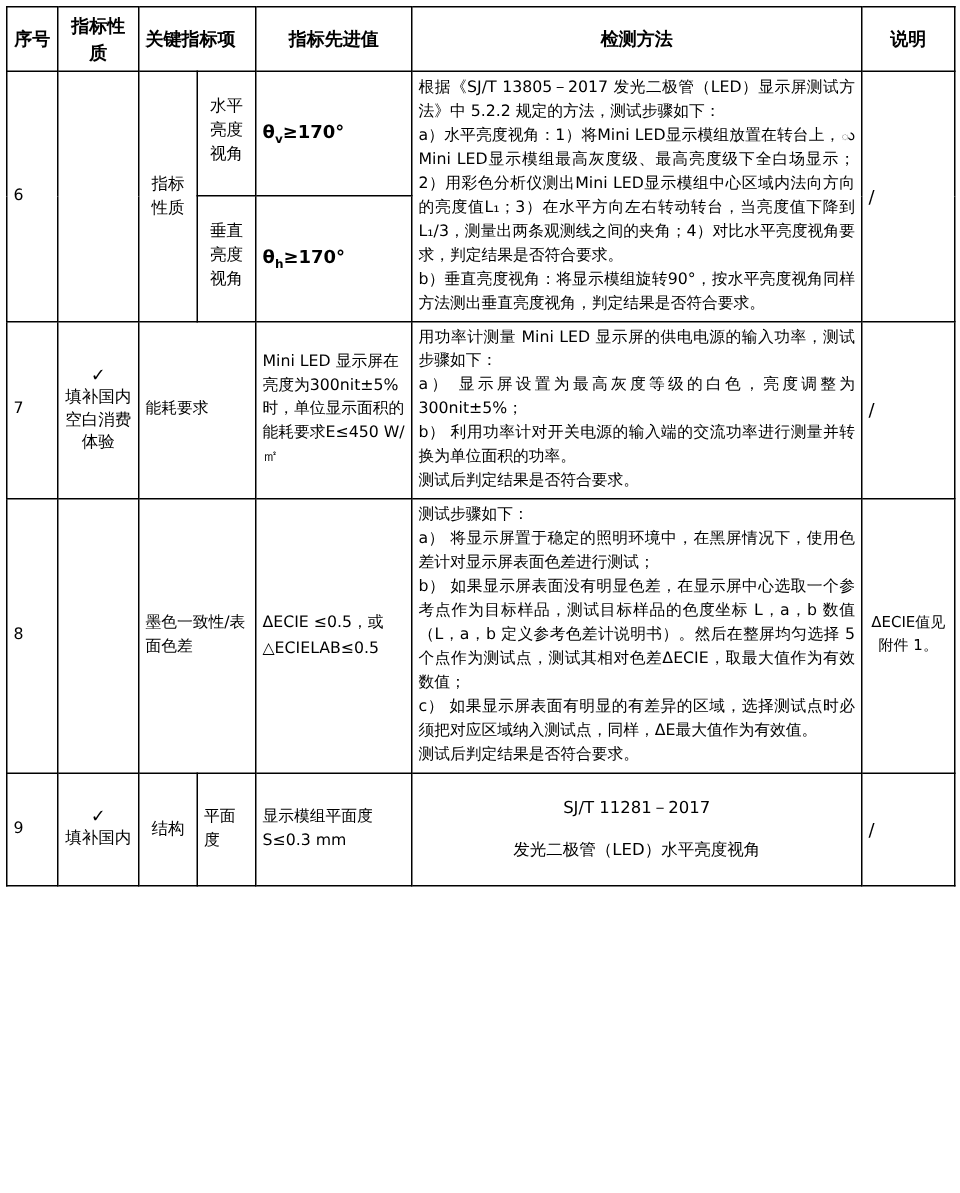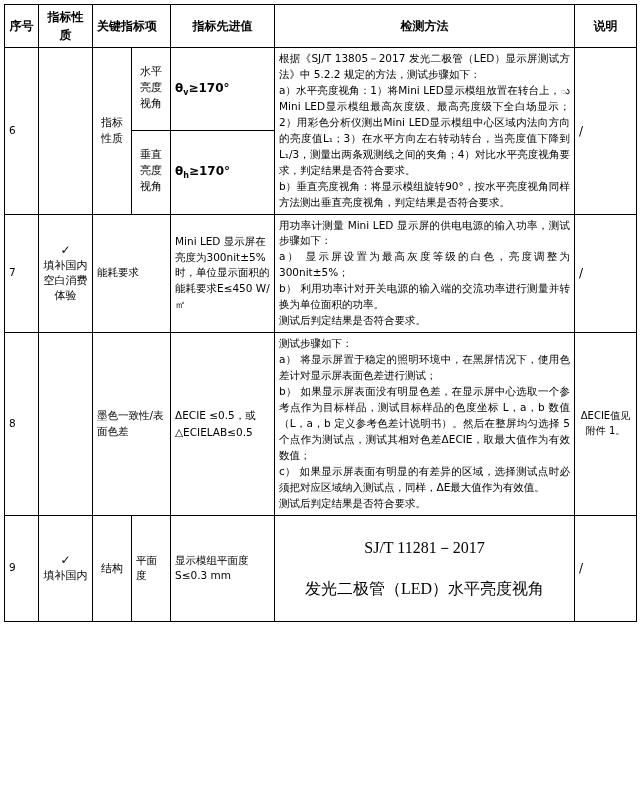--- a/index.html
+++ b/index.html
@@ -91,23 +91,22 @@
   }
   .small-note {
     font-size: 10px;
     line-height: 1.45;
     text-align: center;
     margin-left: 16px;
   }
   .slash { font-size: 12px; }
   .meth-center {
     text-align: center;
-    font-size: 16px;
+    font-size: 11px;
     line-height: 1.6;
-    font-family: Liberation Serif, serif;
   }
 </style>
 </head>
 <body>
 
 <div class="sheet">
   <table class="spec">
     <thead>
       <tr>
         <th class="c-num">序号</th>

